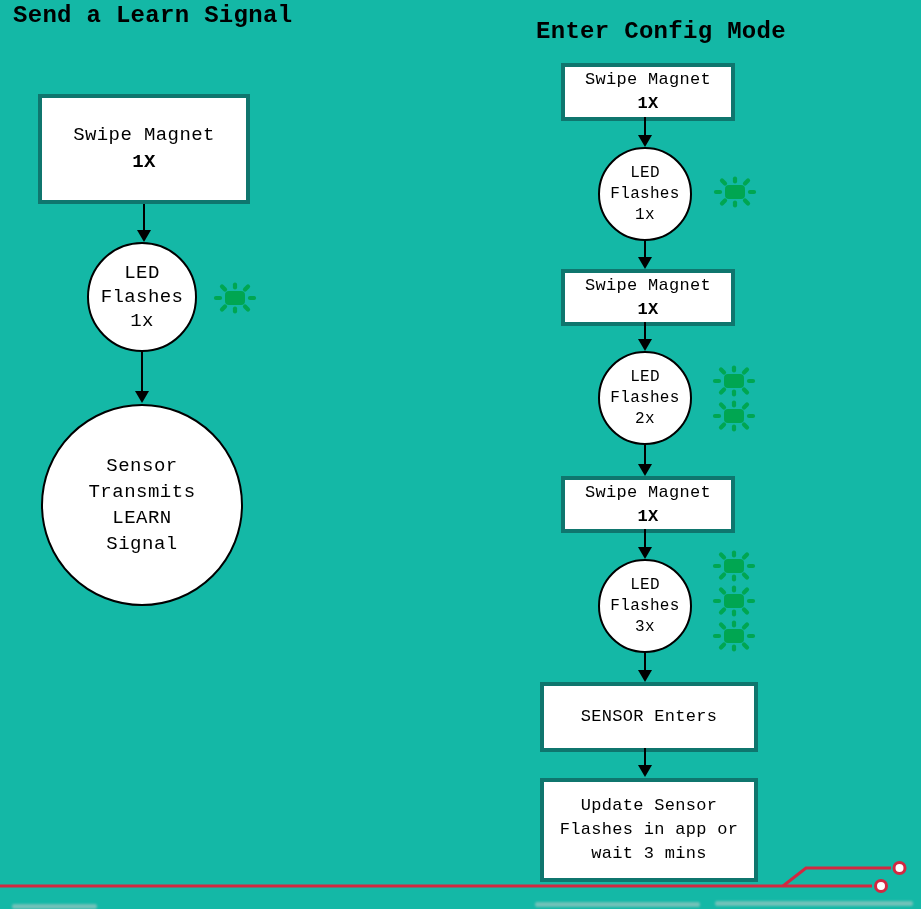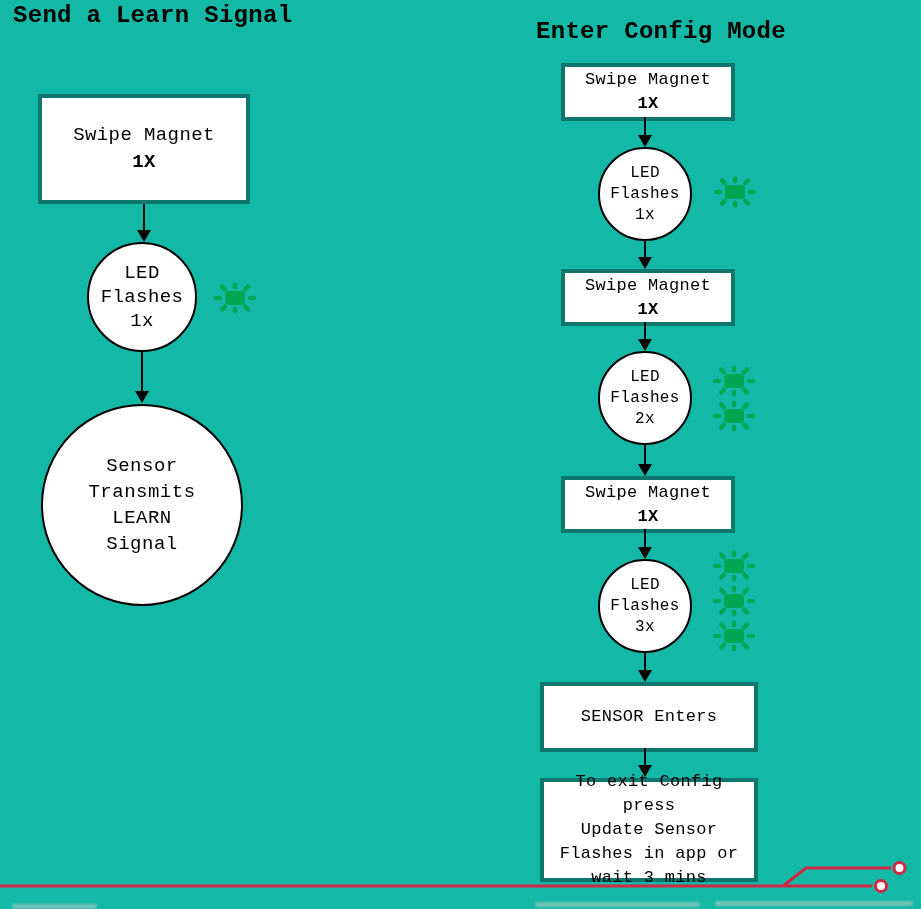--- a/index.html
+++ b/index.html
@@ -257,21 +257,20 @@
 
   <div class="varrow" style="left:644px; top:653px; height:17px;"></div>
 
   <div class="fbox t17" style="left:540px; top:682px; width:210px; height:62px;">
     <div>SENSOR Enters</div>
   </div>
 
   <div class="varrow" style="left:644px; top:748px; height:17px;"></div>
 
   <div class="fbox t17" style="left:540px; top:778px; width:210px; height:96px;">
-    <div>To exit Config press</div>
     <div>Update Sensor</div>
     <div>Flashes in app or</div>
     <div>wait 3 mins</div>
   </div>
 
   <svg class="circuit-svg" width="921" height="54" viewBox="0 0 921 54">
     <g class="red-stroke" fill="none" stroke="#d22841" stroke-width="3">
       <path d="M 0 31 H 872"></path>
       <path d="M 783 31 L 806 13 H 891"></path>
       <circle cx="881" cy="31" r="5.5" fill="#ffffff"></circle>

